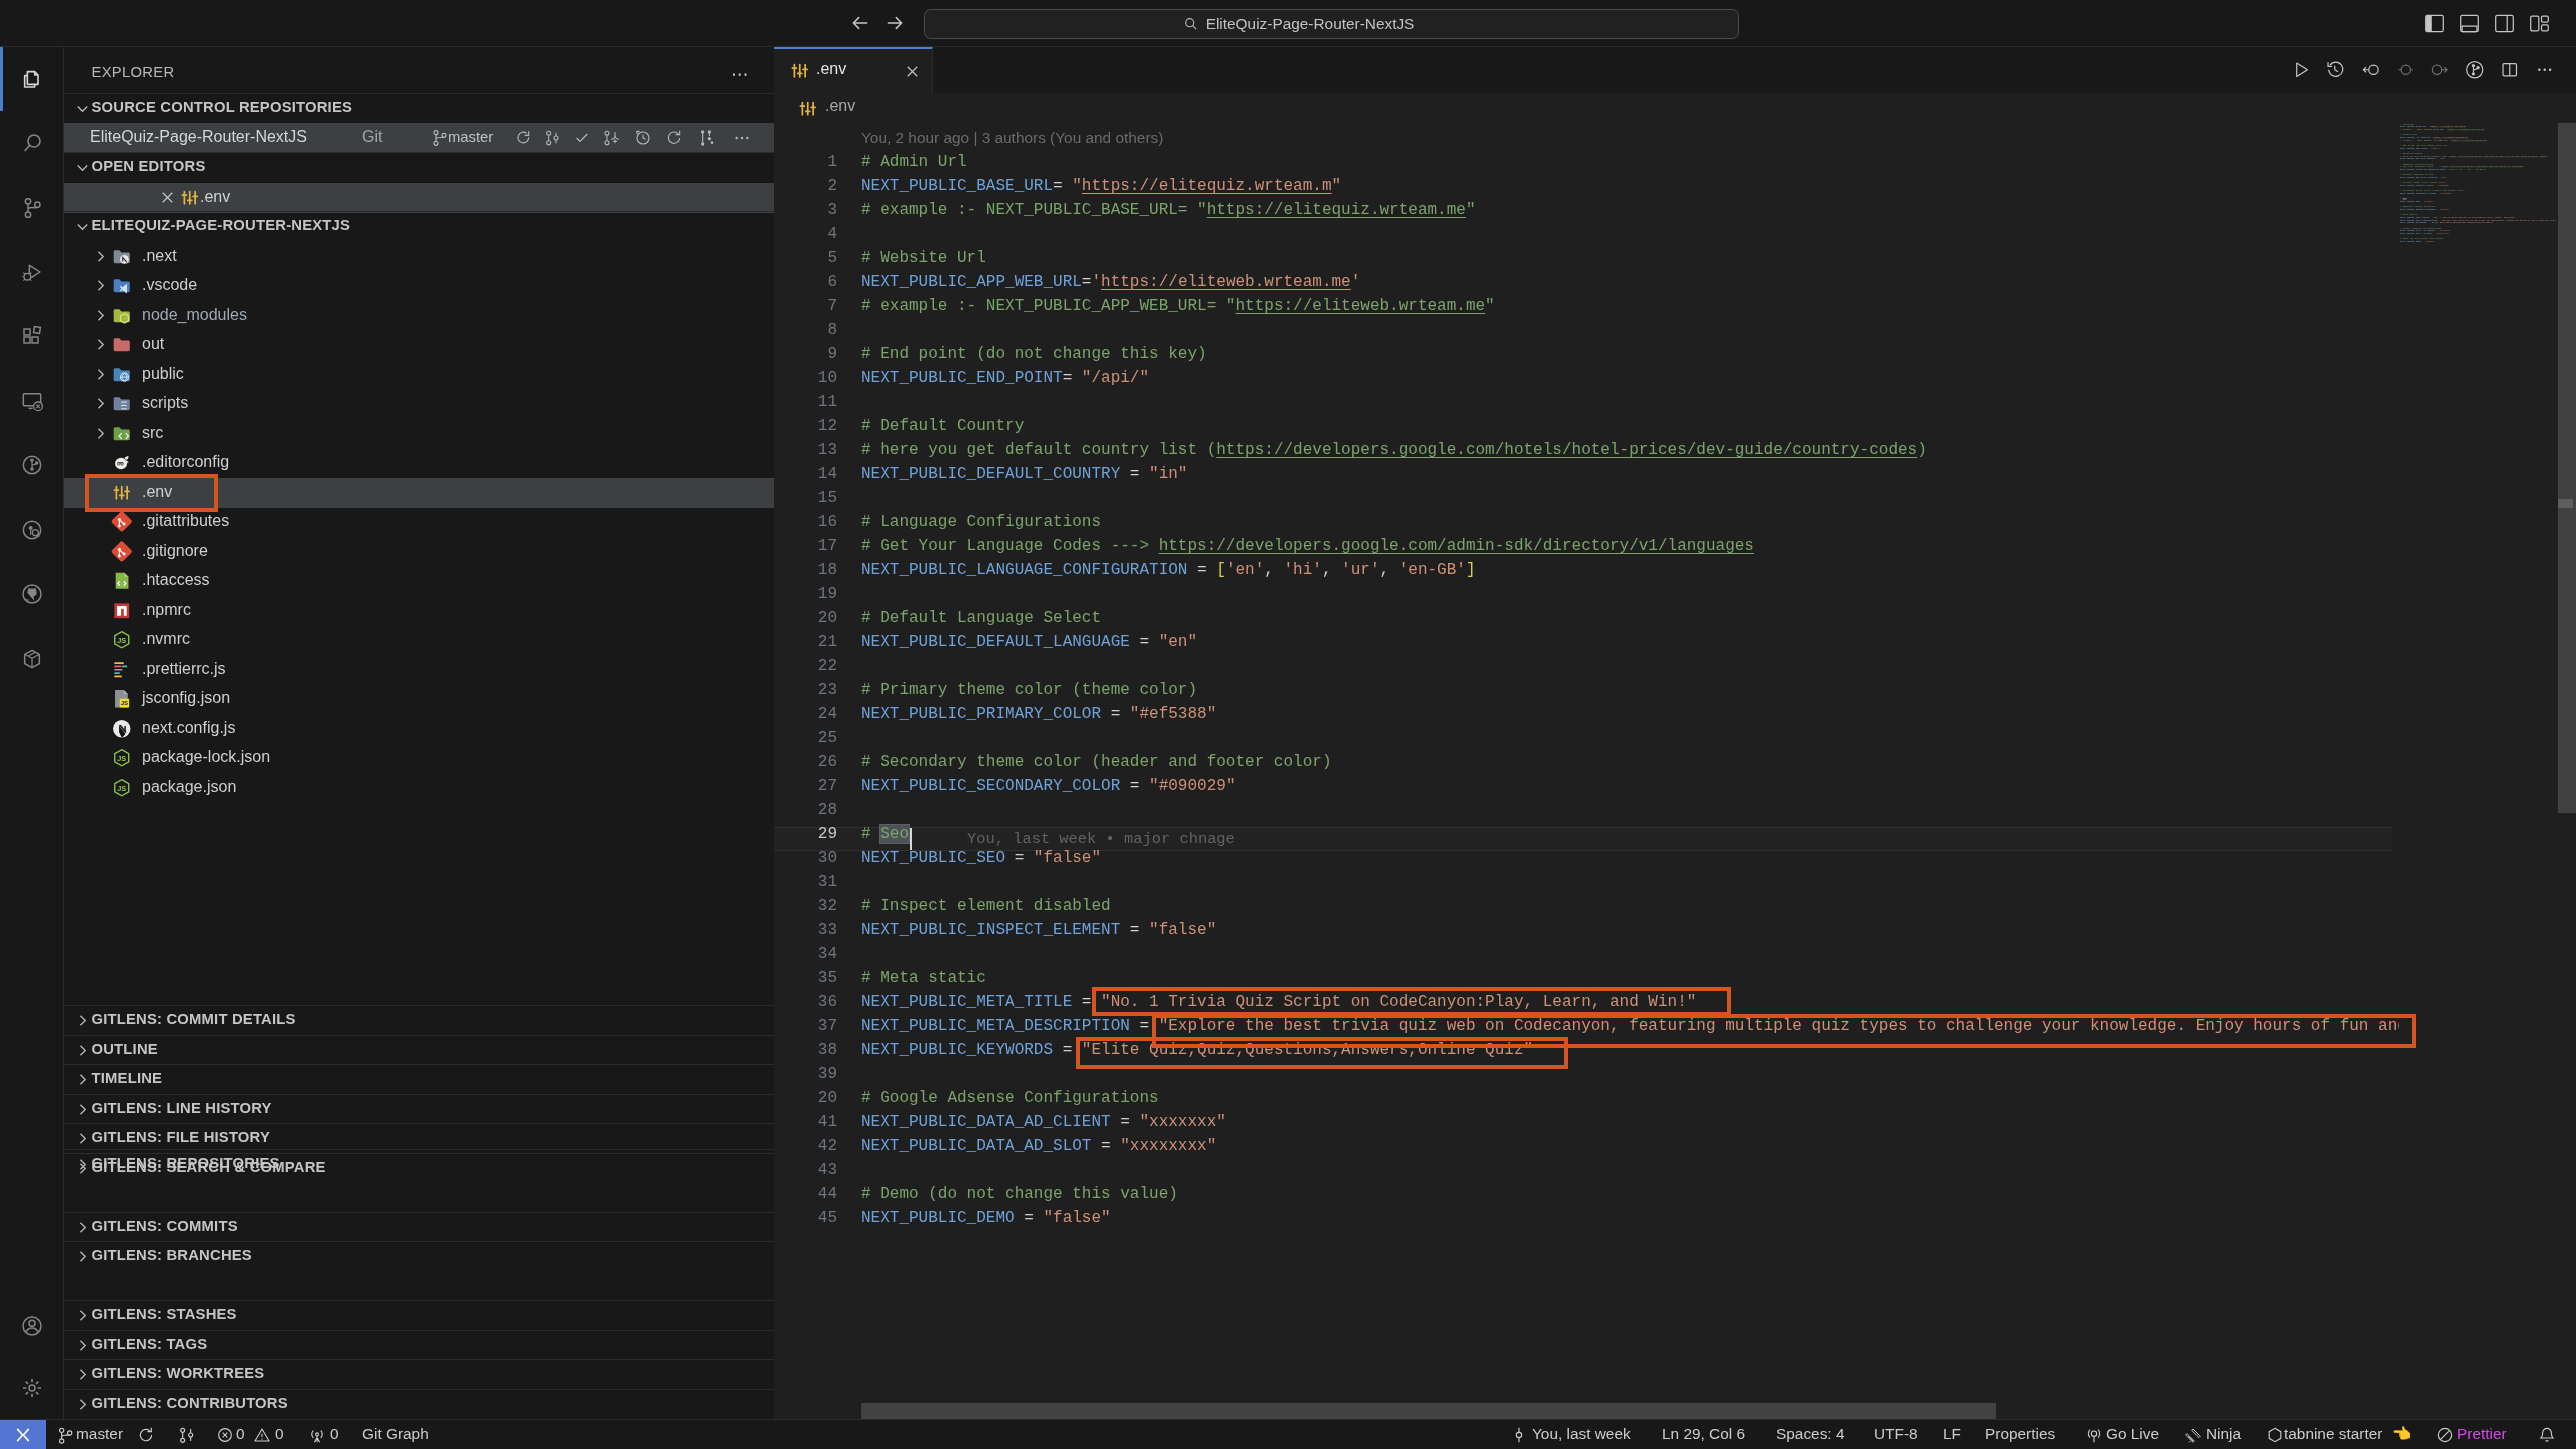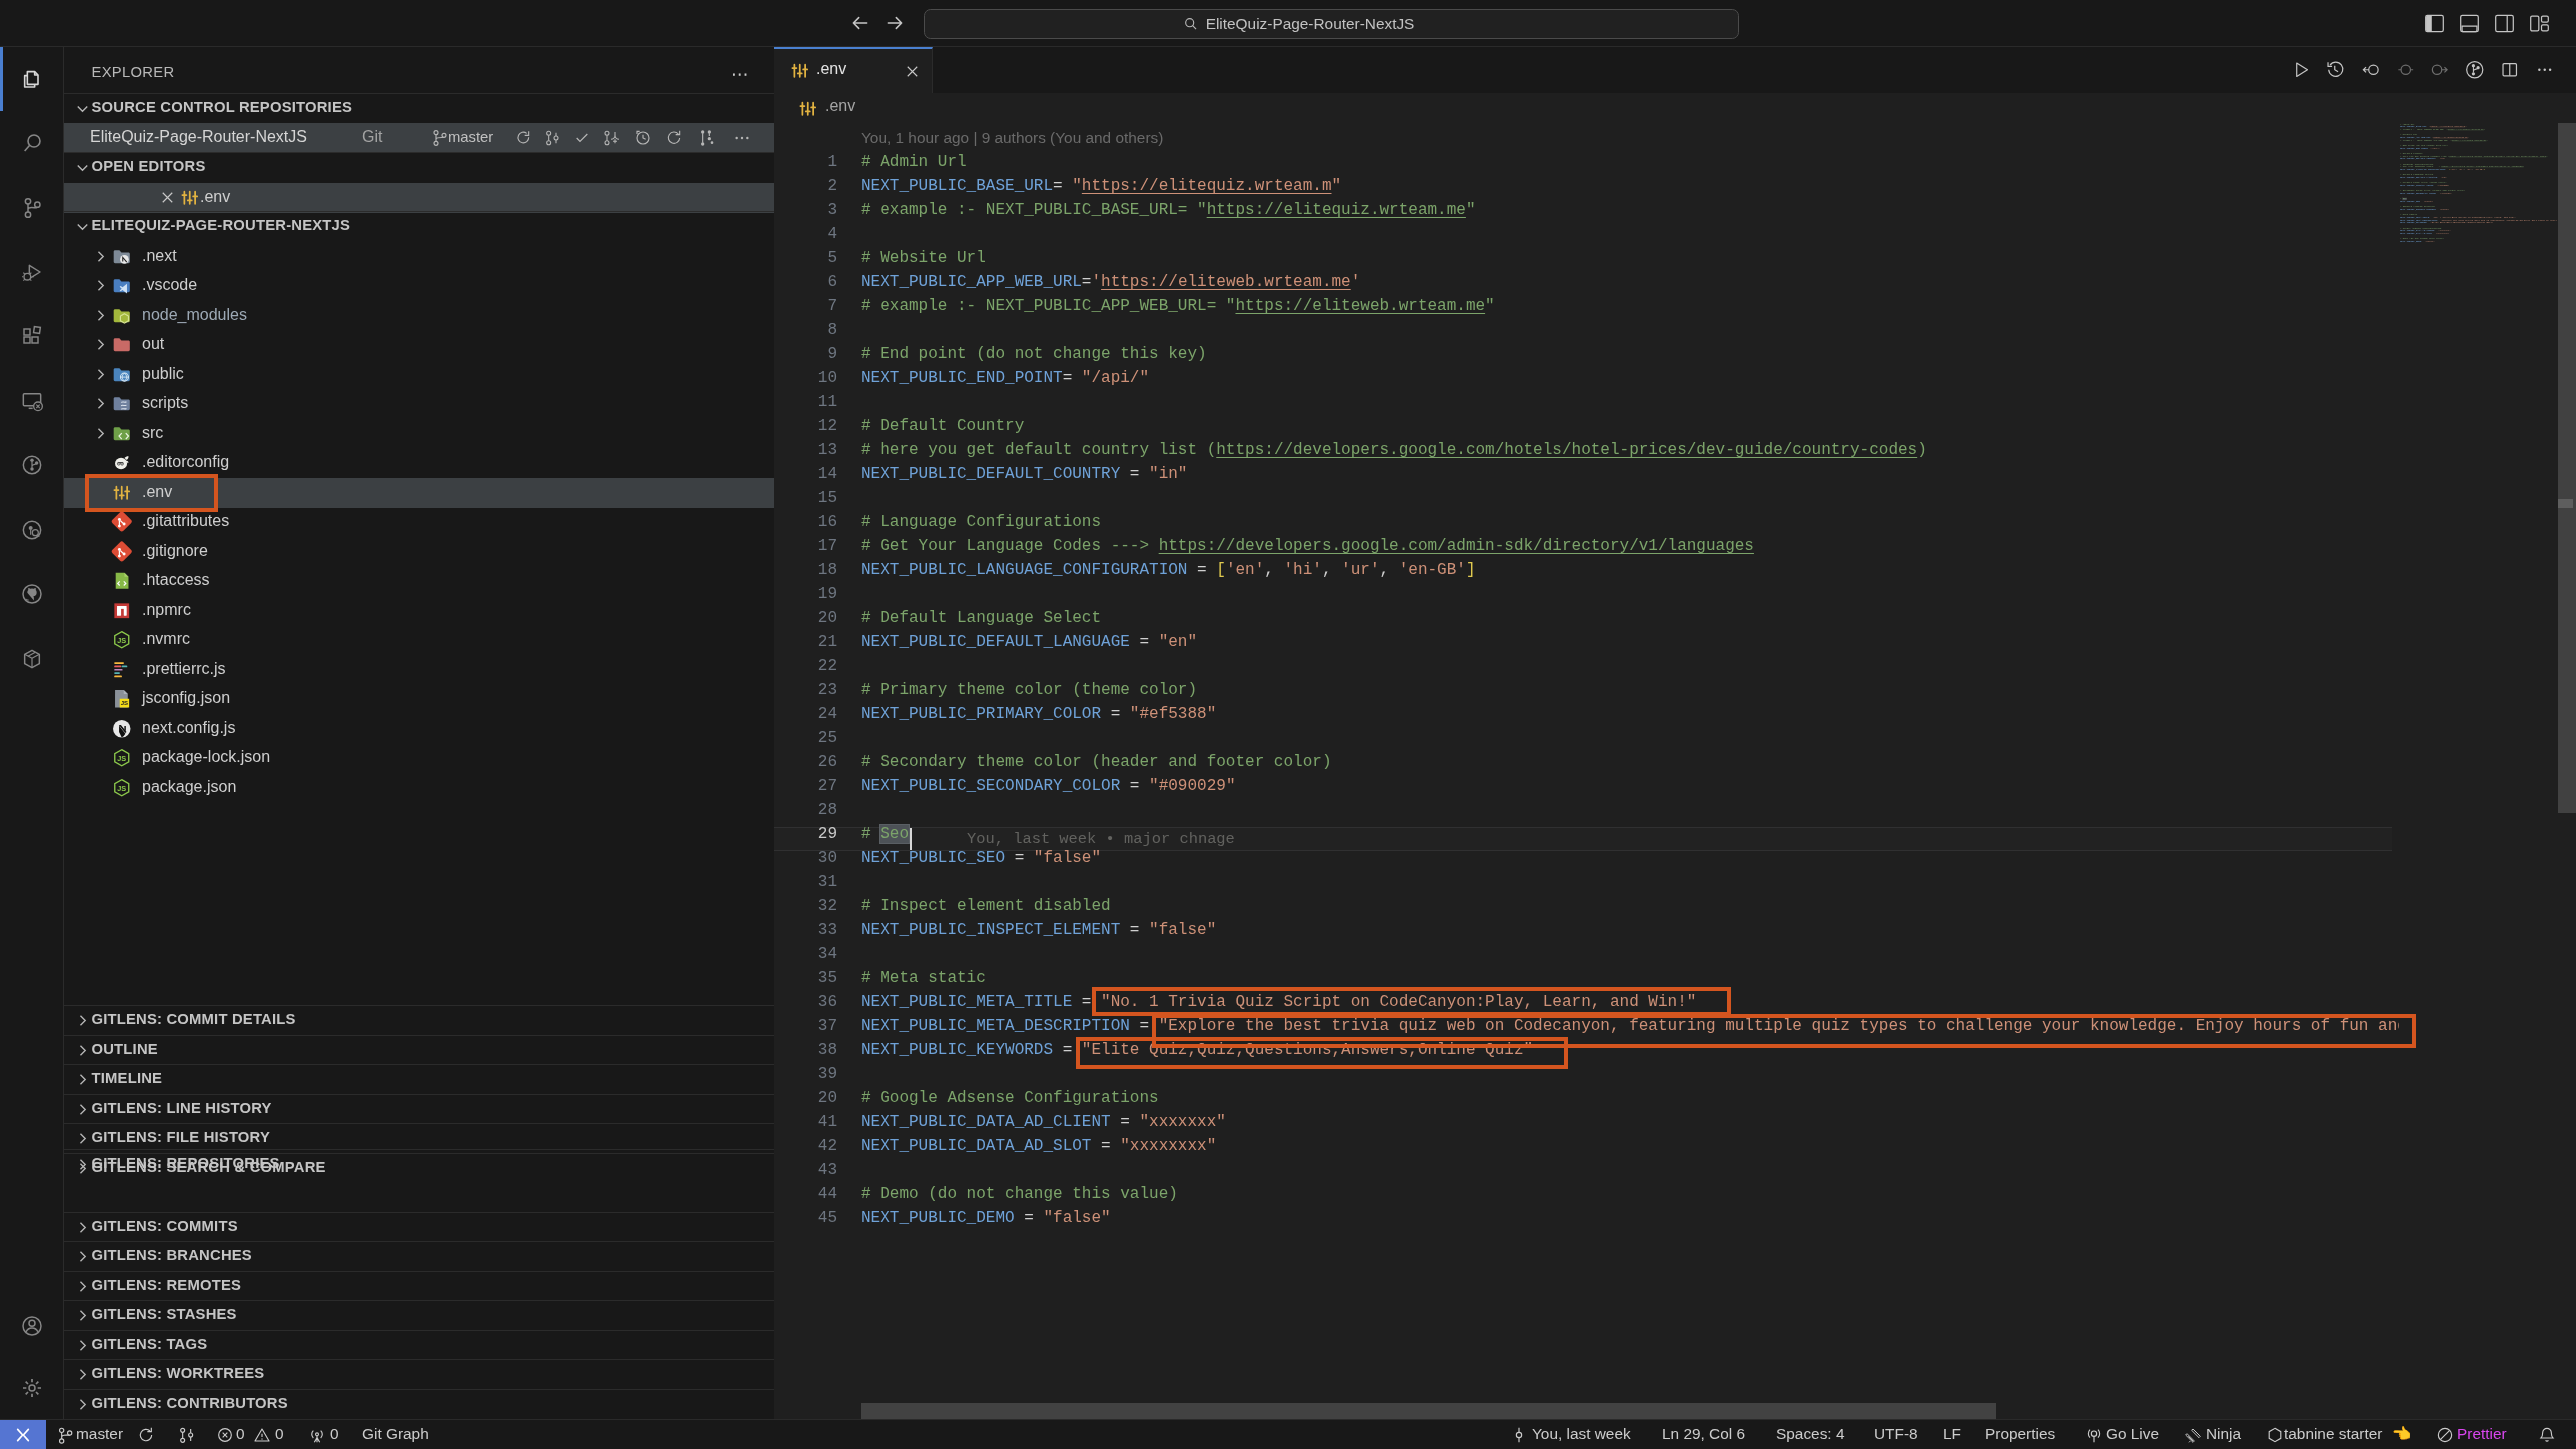--- a/index.html
+++ b/index.html
@@ -530,27 +530,20 @@
           <path d="M11 7l7 7-7 7" stroke="#b6b6b6" stroke-width="2" fill="none"></path>
         </svg></span>
       <span class="sectlbl">GITLENS: COMMITS</span>
     </div>
 <div class="trow" style="top:1195px">
       <div class="sectborder"></div>
       <span class="chev" style="left:9.4px"><svg width="19" height="19" viewBox="0 0 28 28" fill="none">
           <path d="M11 7l7 7-7 7" stroke="#b6b6b6" stroke-width="2" fill="none"></path>
         </svg></span>
       <span class="sectlbl">GITLENS: BRANCHES</span>
-    </div>
-<div class="trow" style="top:1225px">
-      <div class="sectborder"></div>
-      <span class="chev" style="left:9.4px"><svg width="19" height="19" viewBox="0 0 28 28" fill="none">
-          <path d="M11 7l7 7-7 7" stroke="#b6b6b6" stroke-width="2" fill="none"></path>
-        </svg></span>
-      <span class="sectlbl">GITLENS: REMOTES</span>
     </div>
 <div class="trow" style="top:1254px">
       <div class="sectborder"></div>
       <span class="chev" style="left:9.4px"><svg width="19" height="19" viewBox="0 0 28 28" fill="none">
           <path d="M11 7l7 7-7 7" stroke="#b6b6b6" stroke-width="2" fill="none"></path>
         </svg></span>
       <span class="sectlbl">GITLENS: STASHES</span>
     </div>
 <div class="trow" style="top:1284px">
       <div class="sectborder"></div>
@@ -635,21 +628,21 @@
         <path d="M16 7v18" stroke="#c5c5c5" stroke-width="1.8"></path>
       </svg></div>
 <div class="tbi" style="left:1760px"><svg width="21.5" height="21.5" viewBox="0 0 32 32" fill="none">
         <circle cx="8" cy="16" r="1.8" fill="#c5c5c5"></circle>
         <circle cx="16" cy="16" r="1.8" fill="#c5c5c5"></circle>
         <circle cx="24" cy="16" r="1.8" fill="#c5c5c5"></circle>
       </svg></div>
   <div id="blame29">You, last week • major chnage</div>
   <div id="cursor"></div>
 </div>
-<div id="blamehead">You, 1 hour ago | 9 authors (You and others)</div>
+<div id="blamehead">You, 2 hour ago | 3 authors (You and others)</div>
 <div id="gutter" style="left:774px">
     <div class="gn">1</div>
 <div class="gn">2</div>
 <div class="gn">3</div>
 <div class="gn">4</div>
 <div class="gn">5</div>
 <div class="gn">6</div>
 <div class="gn">7</div>
 <div class="gn">8</div>
 <div class="gn">9</div>

